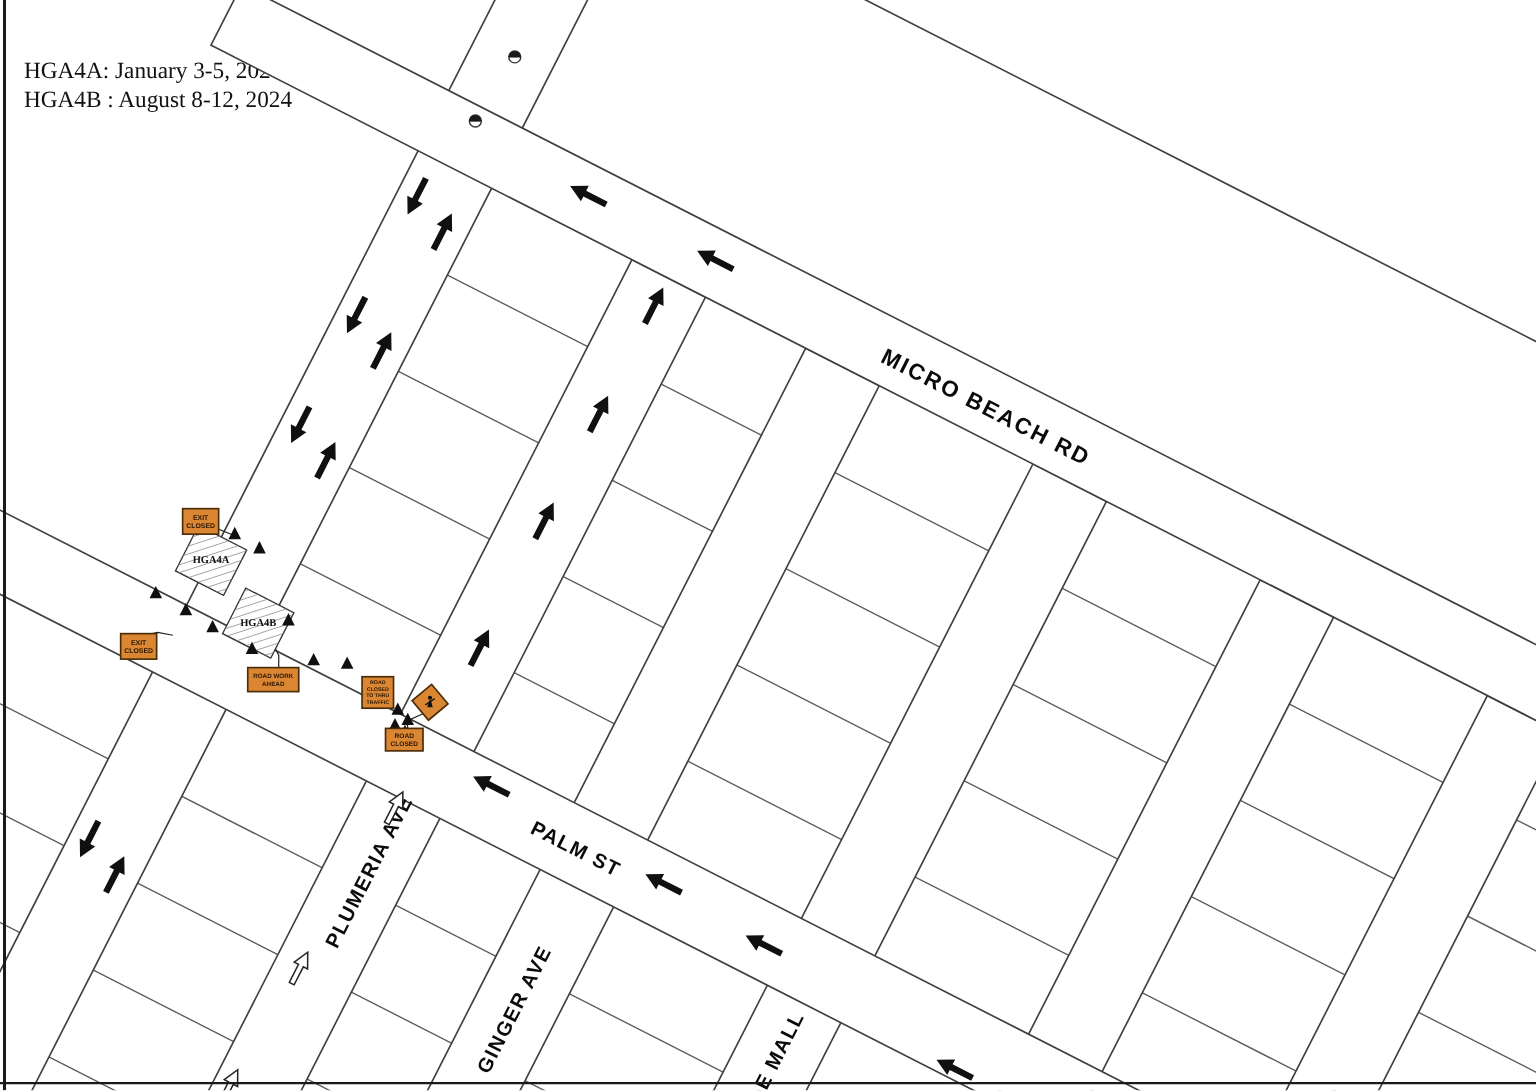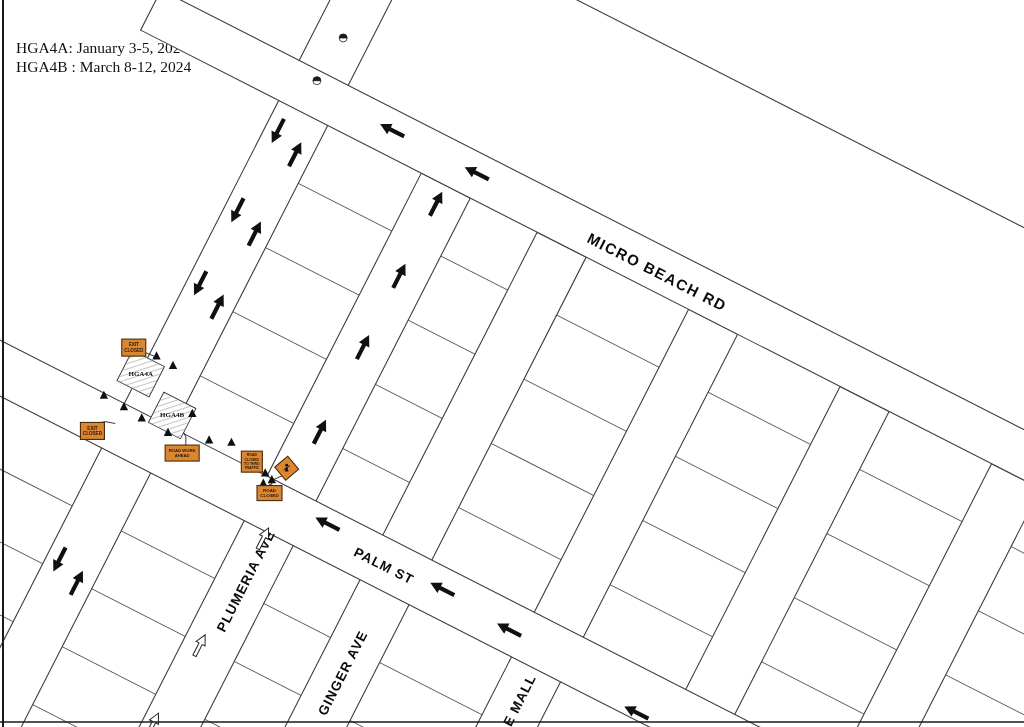--- a/index.html
+++ b/index.html
@@ -9,21 +9,21 @@
   #map-svg{position:absolute;left:0;top:0;}
   .street-label{font-family:"Liberation Sans",sans-serif;font-weight:bold;fill:#0a0a0a;}
   .sign-text{font-family:"Liberation Sans",sans-serif;font-weight:bold;fill:#2b1703;}
   .wz-label{font-family:"Liberation Serif",serif;font-weight:bold;fill:#111;}
 </style>
 </head>
 <body>
 
 <div id="stage">
   <div id="header-block"><span>HGA4A: January 3-5, 2024</span>
-<span>HGA4B : March 8-12, 2024</span></div>
+<span>HGA4B : August 8-12, 2024</span></div>
   <svg id="map-svg" width="1024" height="727" viewBox="0 0 1024 727">
       <defs>
         <pattern id="hatch" width="5" height="5" patternUnits="userSpaceOnUse" patternTransform="rotate(45)">
           <line x1="0" y1="0" x2="0" y2="5" stroke="#8a8a8a" stroke-width="1"></line>
         </pattern>
       </defs>
       <g transform="rotate(27 512 363)">
         <line x1="185" y1="300" x2="1250" y2="300" stroke="#5a5a5a" stroke-width="0.9"></line>
         <line x1="185" y1="372" x2="1250" y2="372" stroke="#5a5a5a" stroke-width="0.9"></line>
         <line x1="185" y1="444" x2="1250" y2="444" stroke="#5a5a5a" stroke-width="0.9"></line>

